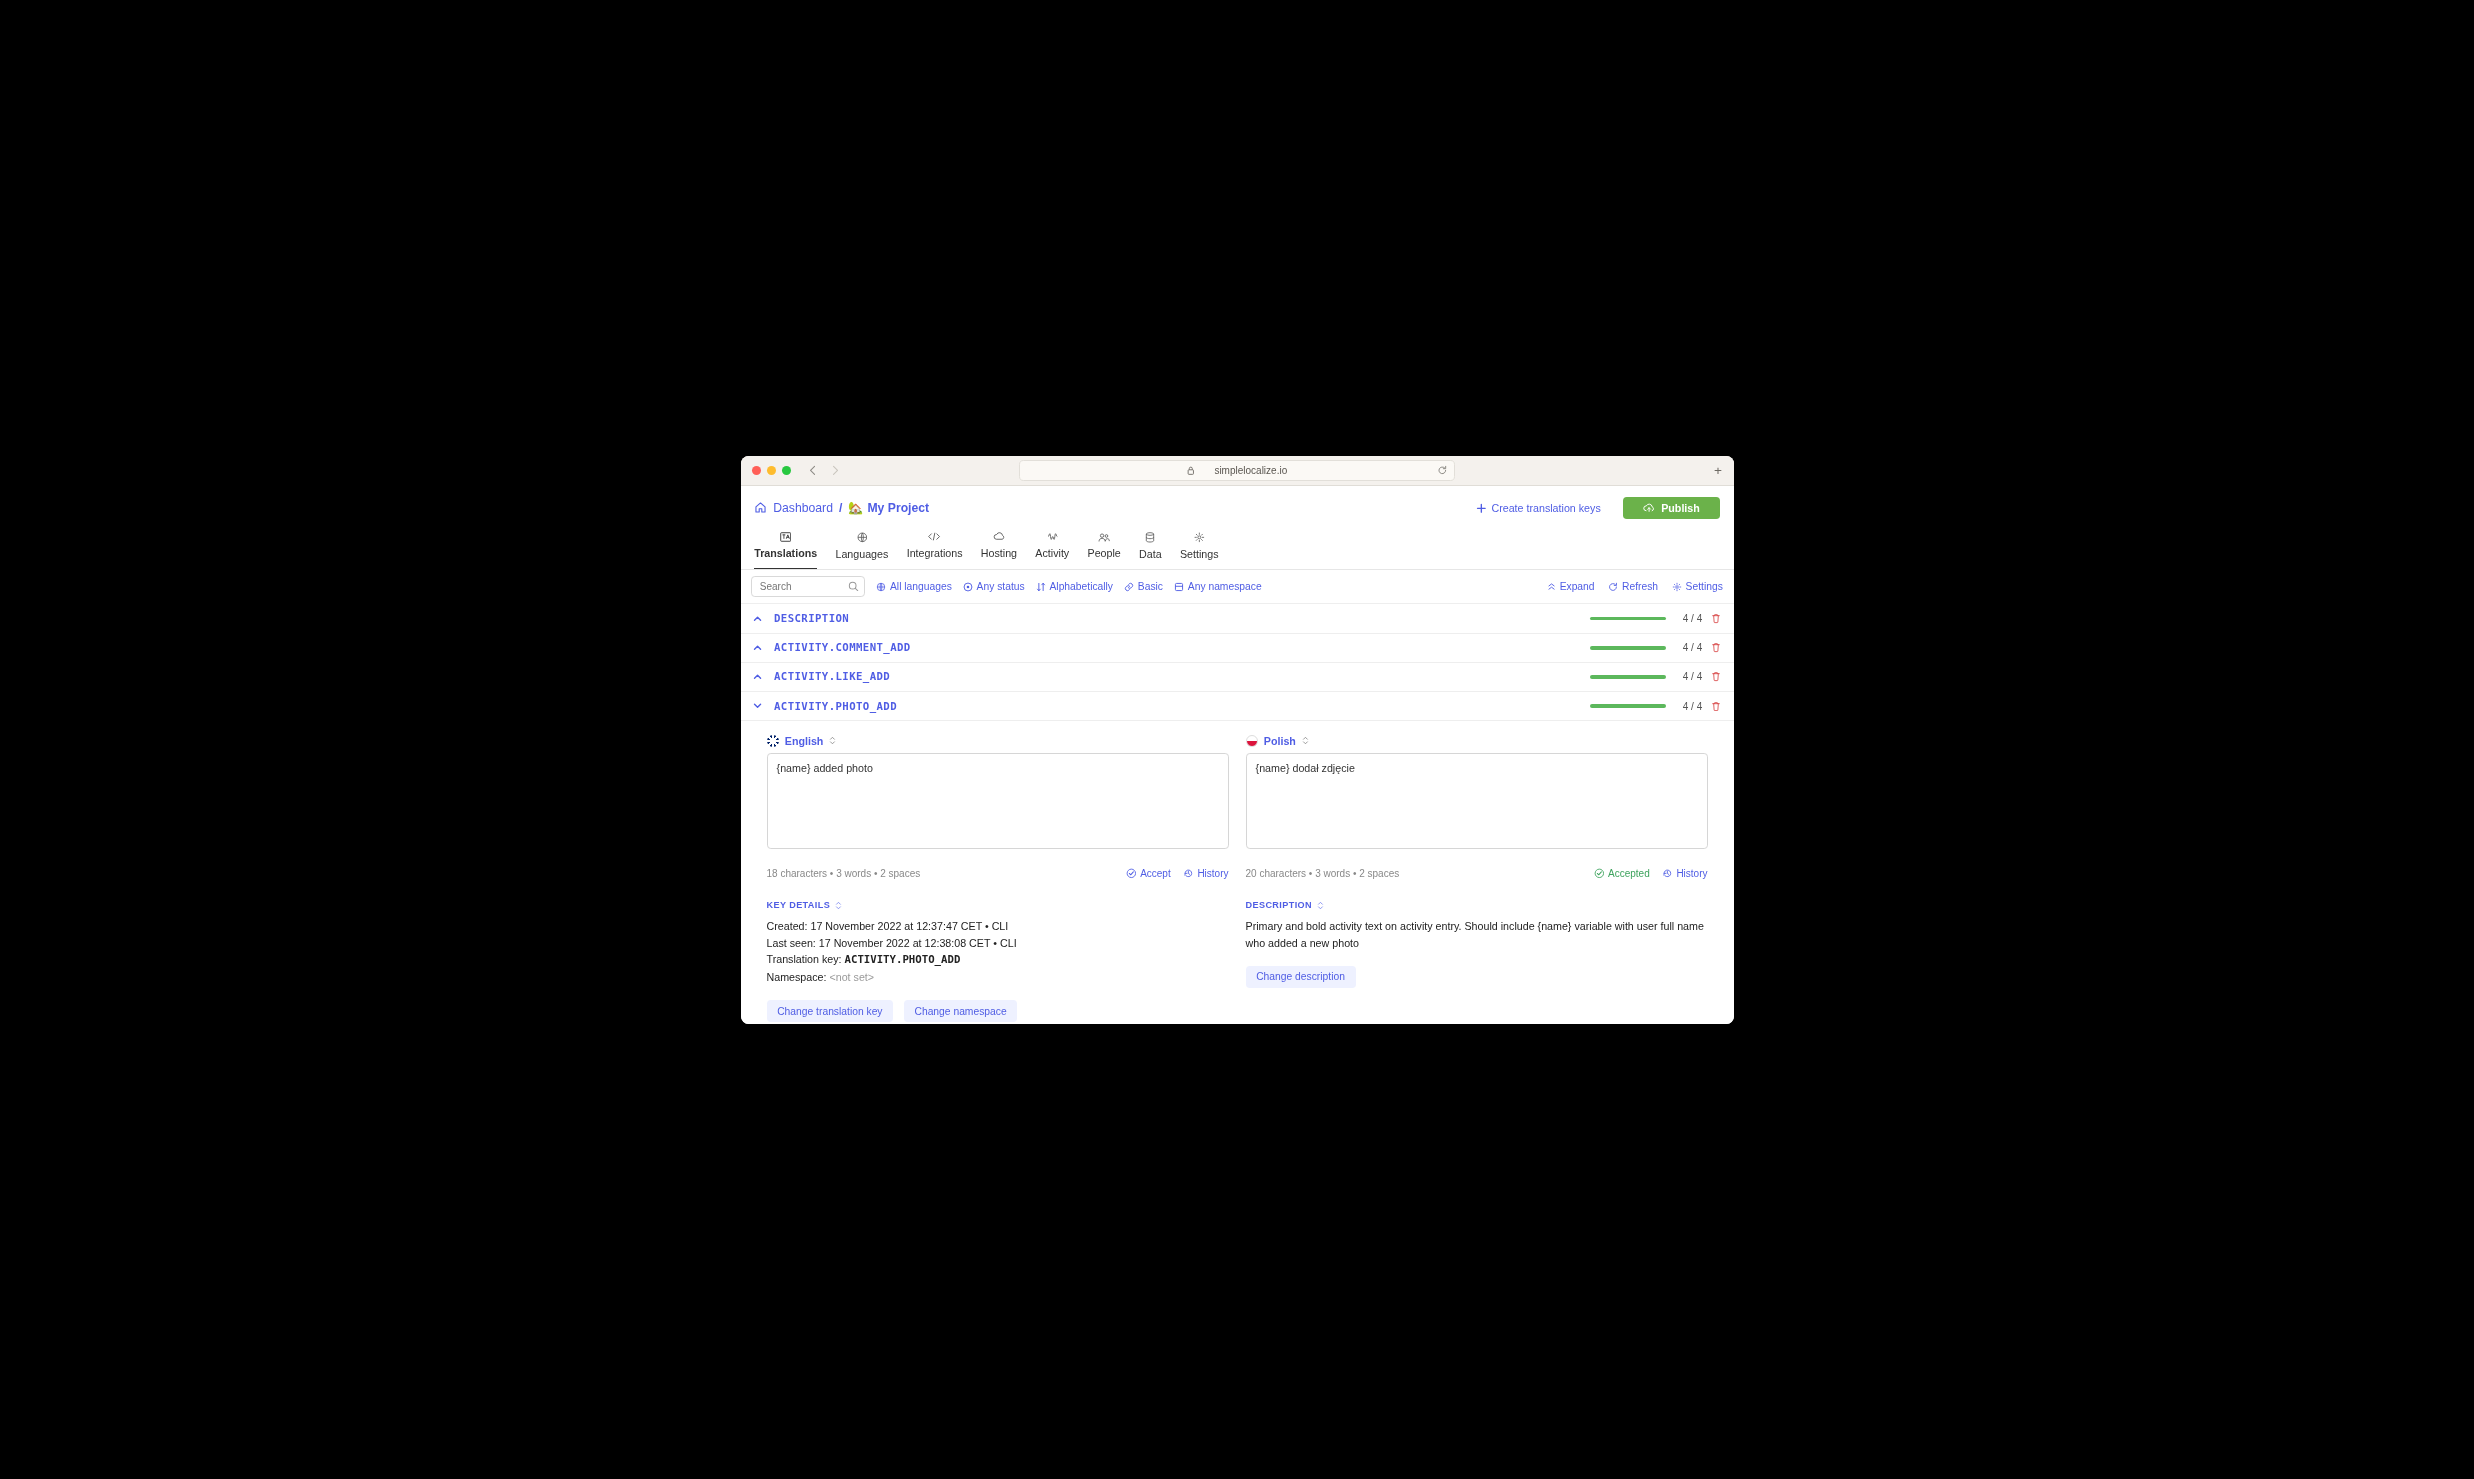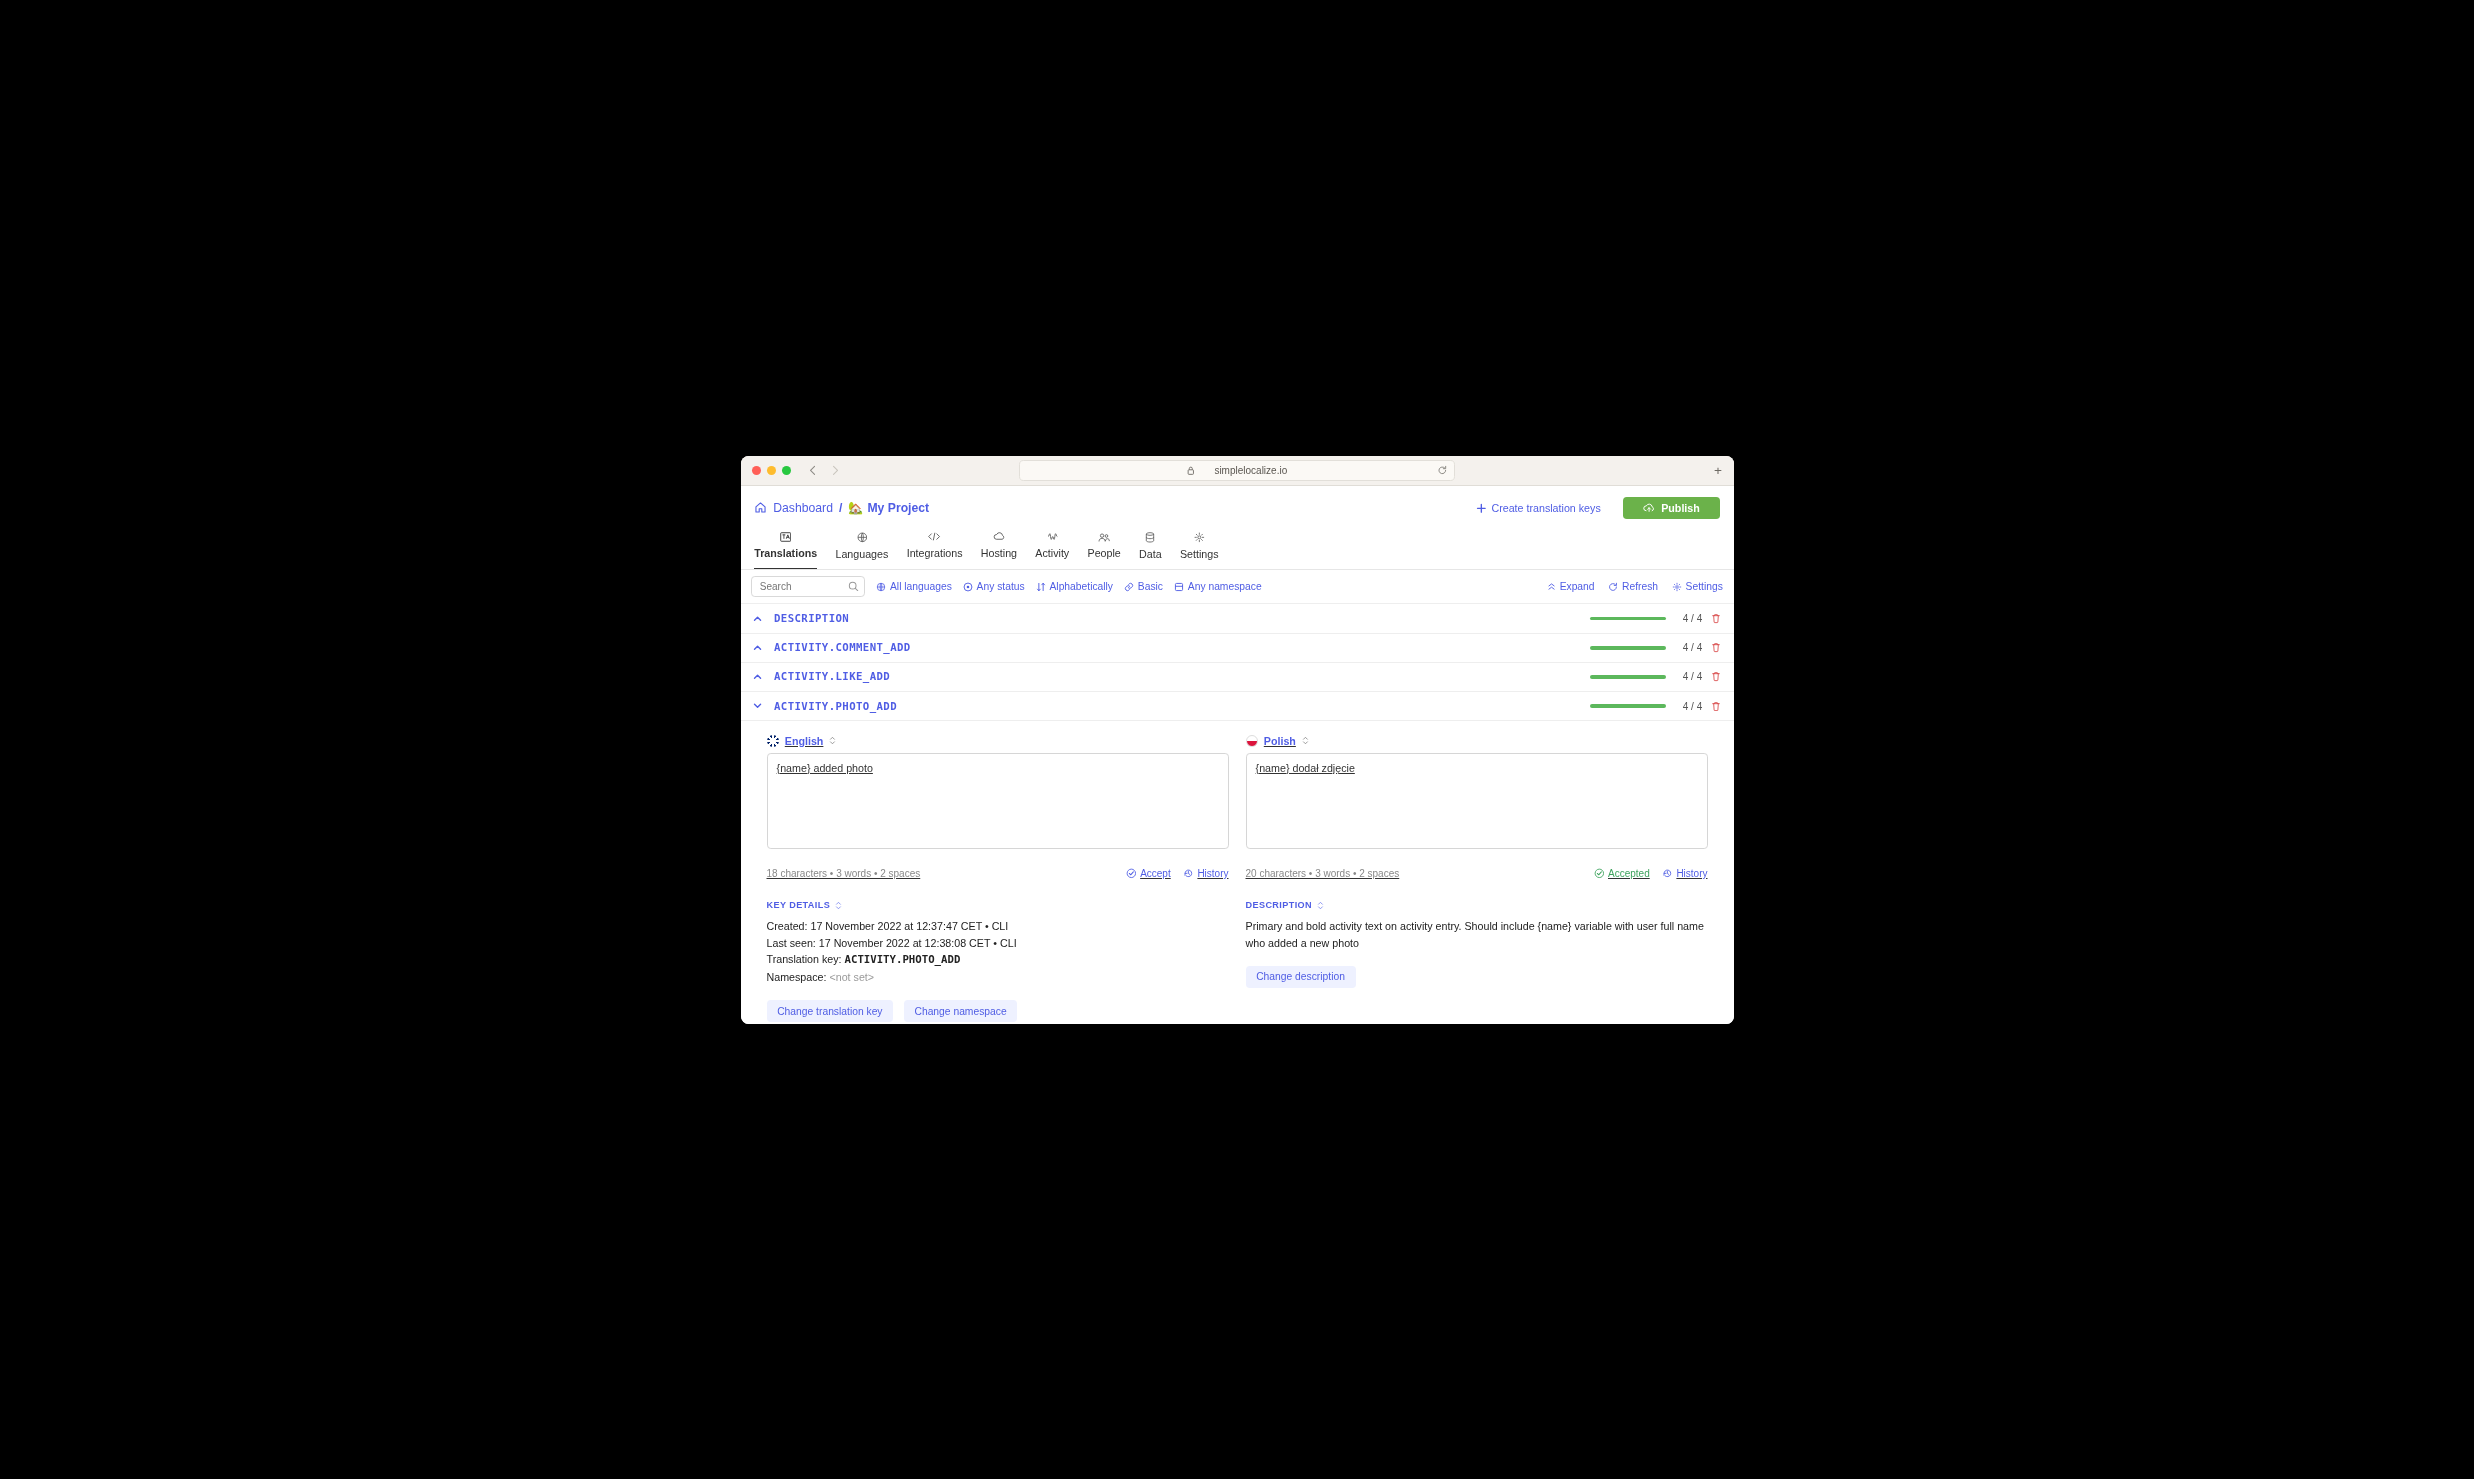--- a/index.html
+++ b/index.html
@@ -105,21 +105,21 @@
   .key-row .kname { color:#4f5de4; font-family:"SFMono-Regular",Menlo,Consolas,monospace; font-weight:700; letter-spacing:0.4px; font-size:10.7px;}
   .key-row .spacer { flex:1; }
   .progress { width:76px; height:3.8px; background:#5cb85c; border-radius:2.3px; }
   .count { color:#555; font-size:10px; width:27px; text-align:right;}
   .trash { color:#d94a4a; cursor:pointer; font-size:10.7px; }
 
   
   .details {
     padding: 13.7px 26px 18.3px 26px; border-bottom:0.8px solid #eee;
   }
-  .lang-cols { display:flex; gap:17px;text-decoration:underline; }
+  .lang-cols { display:flex; gap:17px; }
   .lang-col { flex:1; display:flex; flex-direction:column; }
   .lang-head { display:flex; align-items:center; gap:6.1px; margin-bottom:6.1px; }
   .flag { width:12.2px; height:12.2px; border-radius:50%; display:inline-block; position:relative; overflow:hidden;}
   .flag-uk {
     background: #012169;
     background-image:
       linear-gradient(45deg, transparent 42%, #fff 42%, #fff 58%, transparent 58%),
       linear-gradient(-45deg, transparent 42%, #fff 42%, #fff 58%, transparent 58%),
       linear-gradient(to right, transparent 40%, #fff 40%, #fff 60%, transparent 60%),
       linear-gradient(to bottom, transparent 40%, #fff 40%, #fff 60%, transparent 60%),

